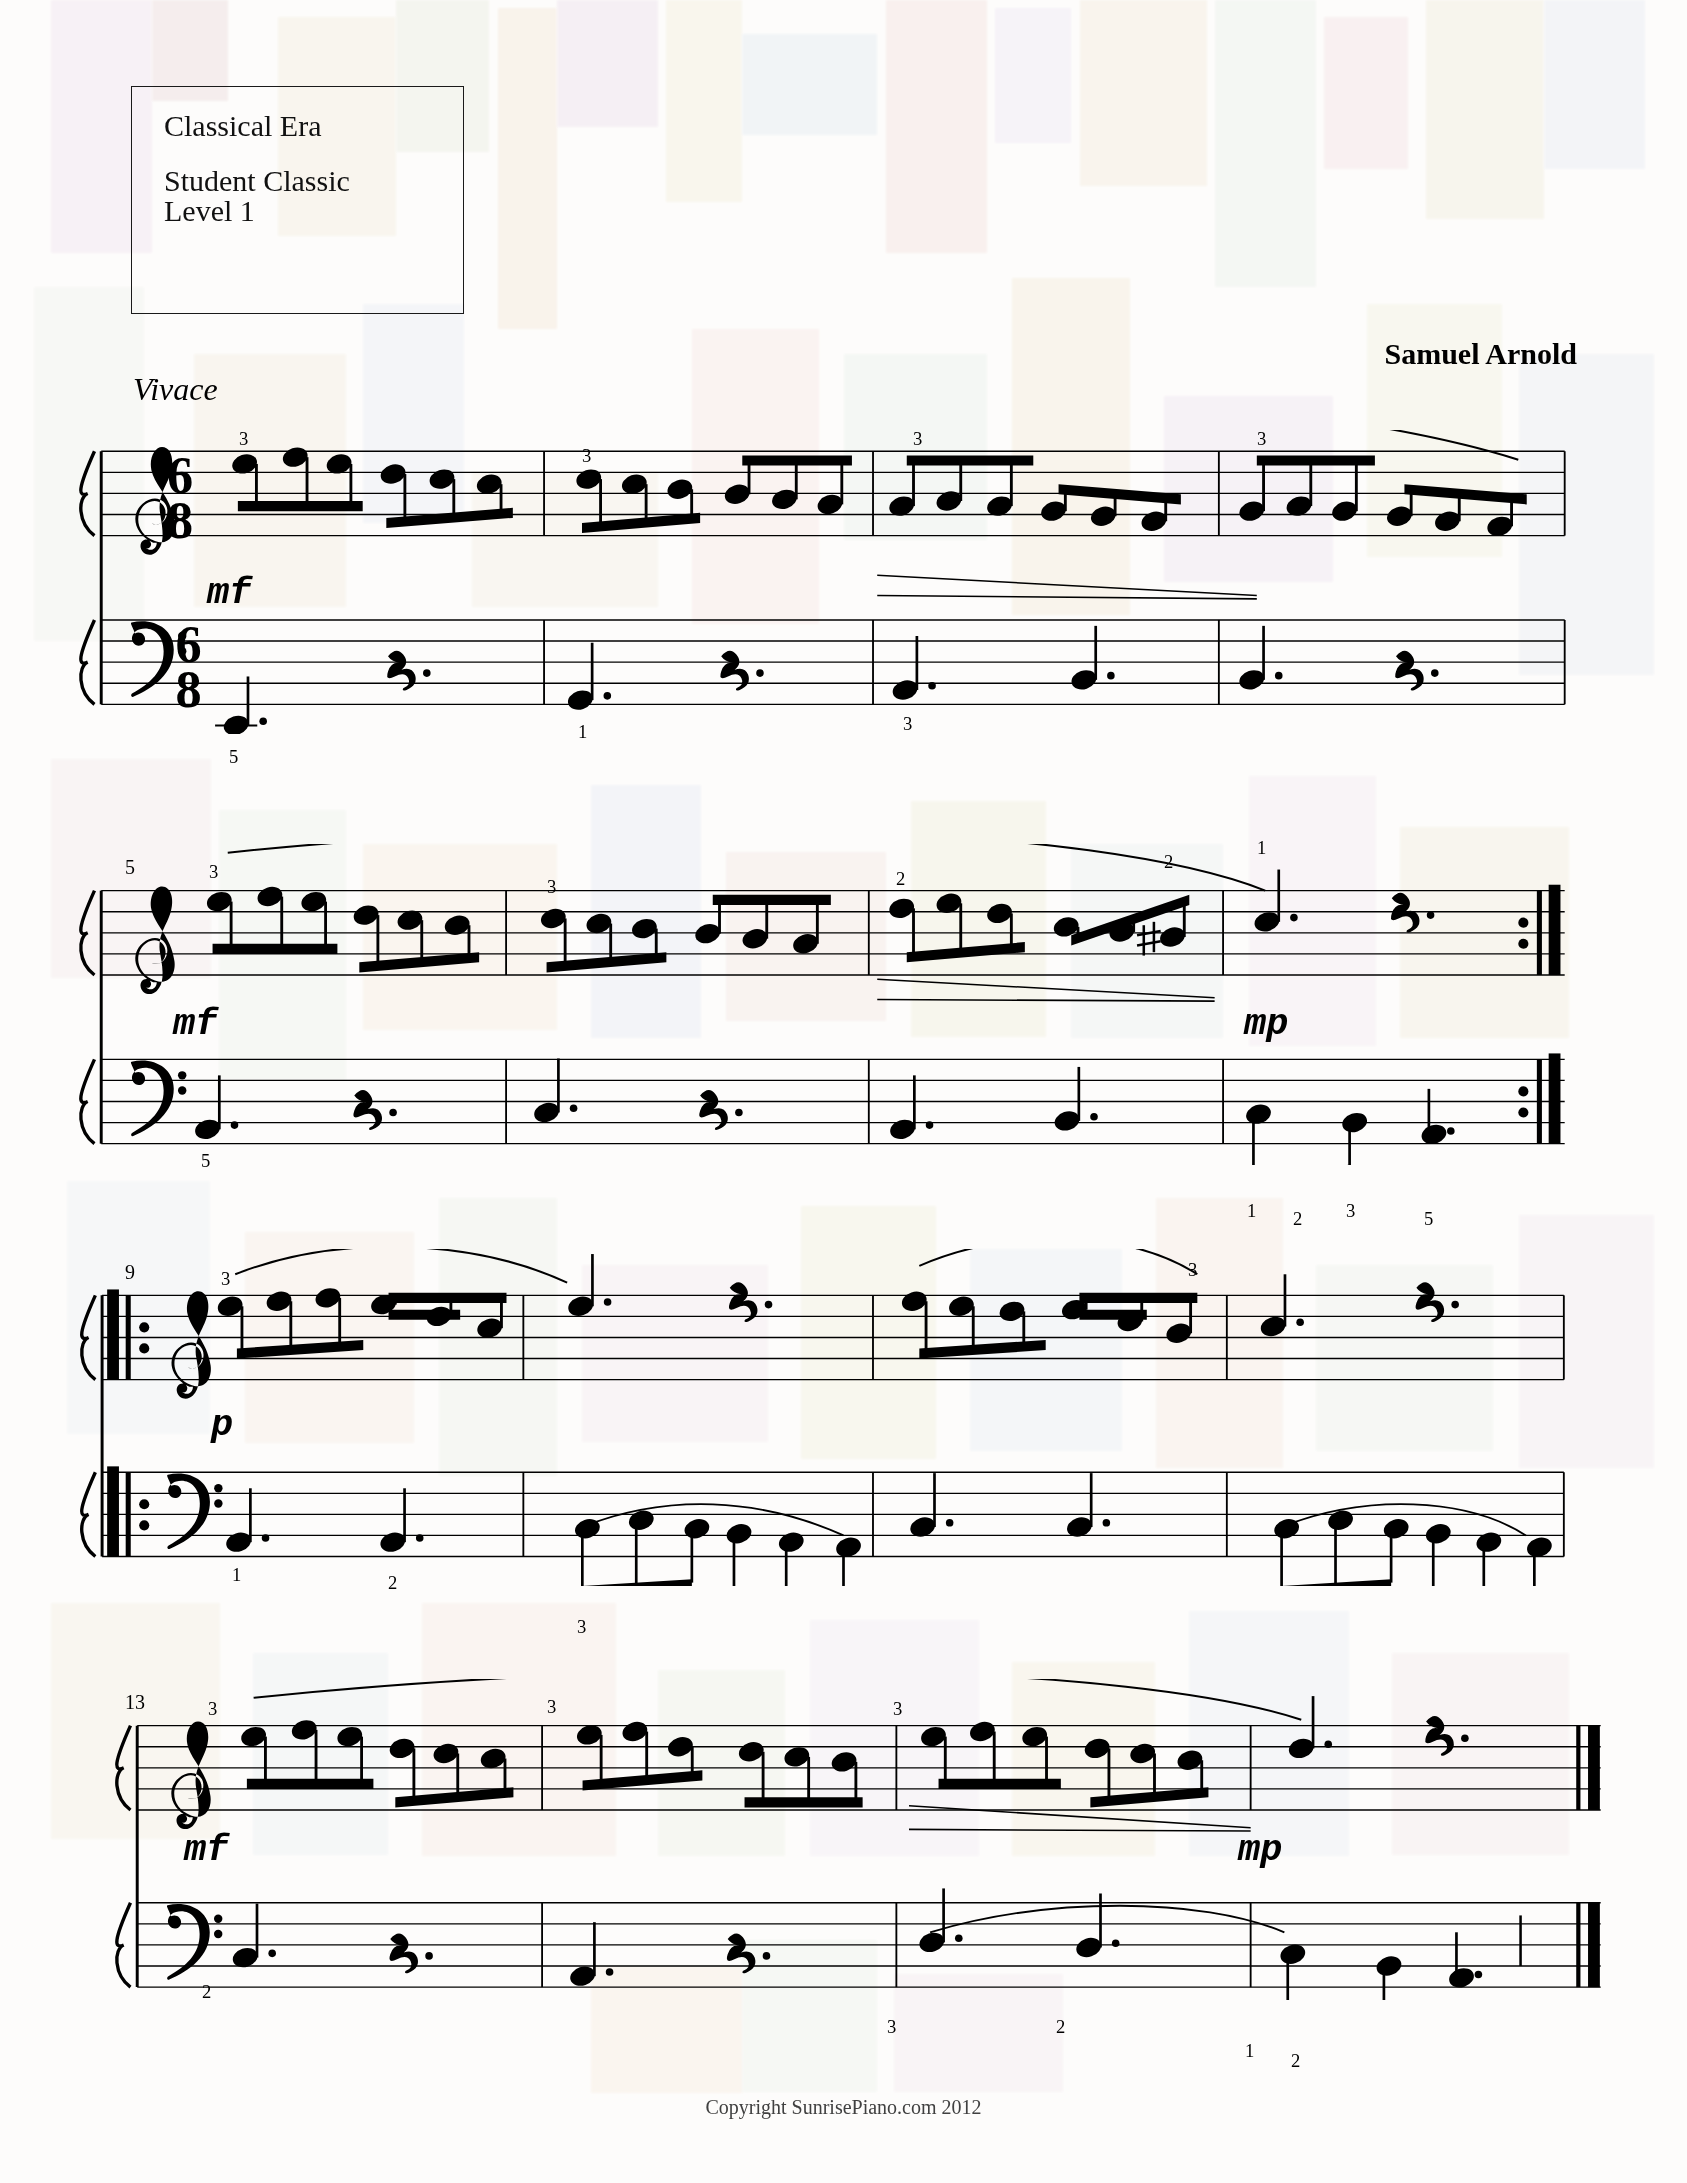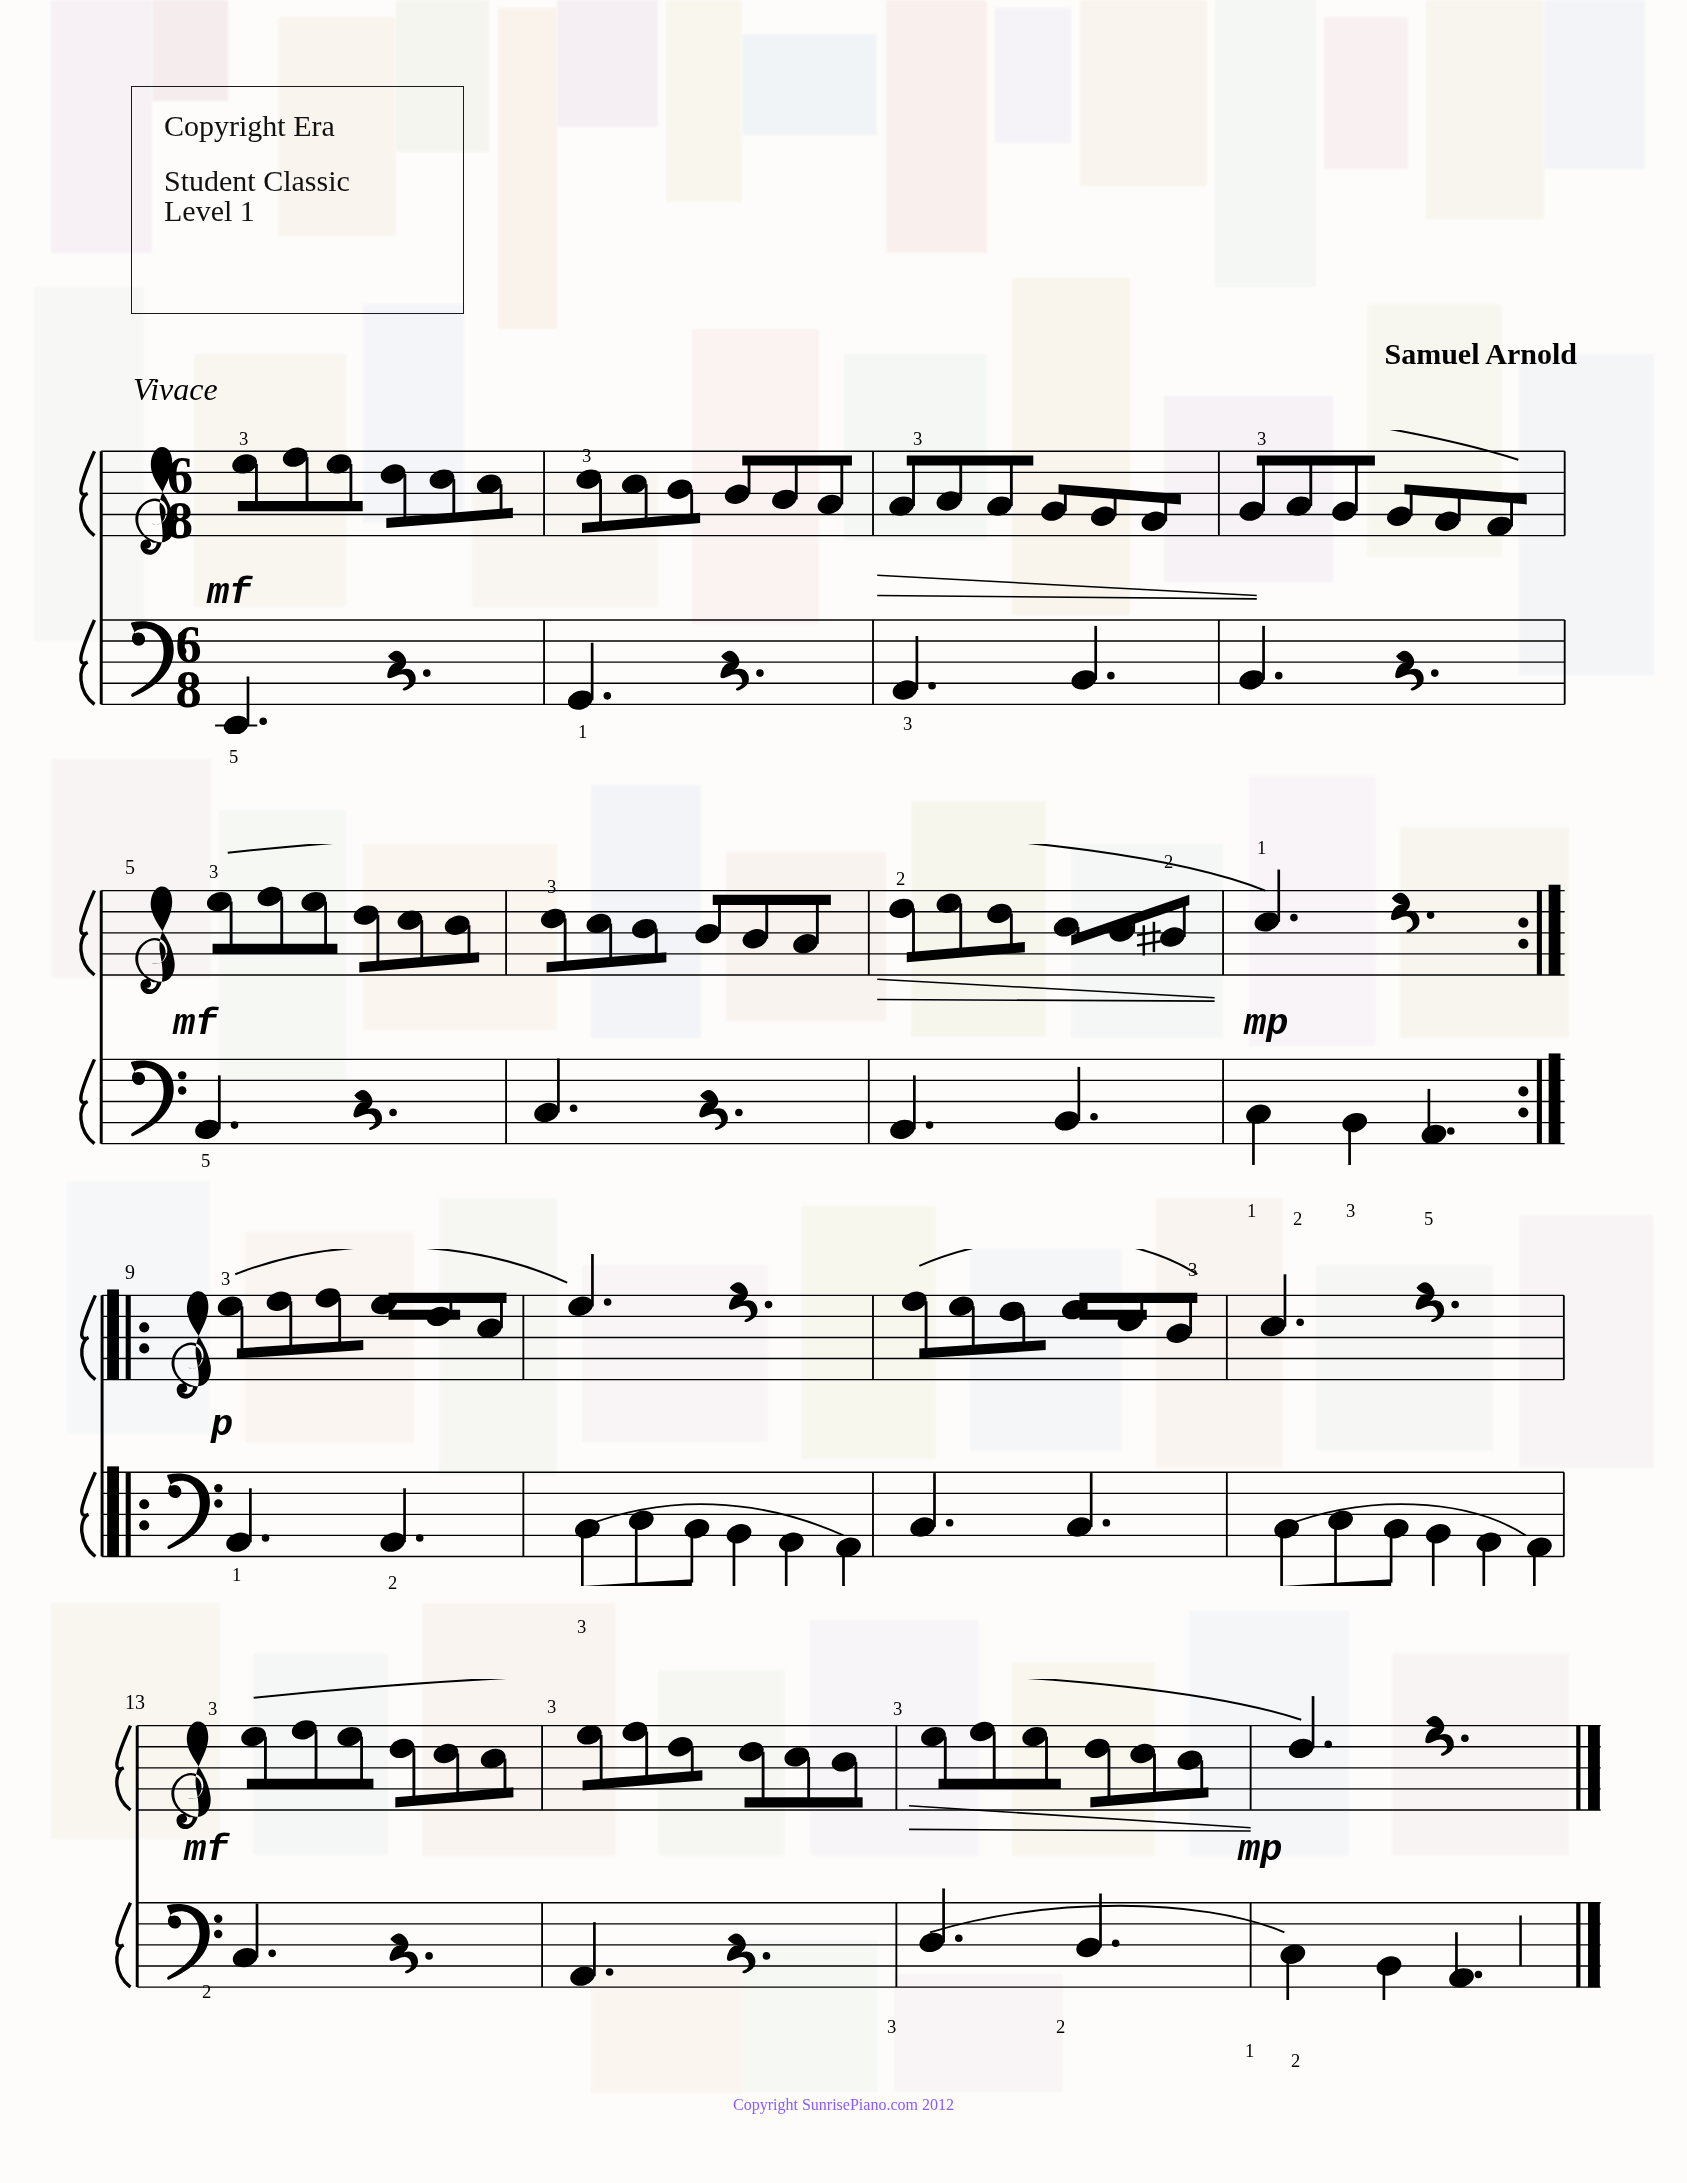--- a/index.html
+++ b/index.html
@@ -75,22 +75,22 @@
     top: 371px;
     font-size: 32px;
     font-style: italic;
     color: #000;
   }
   .copyright {
     position: absolute;
     left: 0; right: 0;
     top: 2096px;
     text-align: center;
-    font-size: 16px;
-    color: #8b5cf6;
+    font-size: 20px;
+    color: #404040;
   }
 
   
   .system {
     position: absolute;
     left: 0;
     width: 1687px;
   }
   .sysnum {
     position: absolute;
@@ -174,21 +174,21 @@
     <div class="blob" style="left:1012px;top:1662px; width:143px; height:194px; background:#f7f2e5;"></div>
     <div class="blob" style="left:1189px;top:1611px; width:160px; height:245px; background:#eff2f6;"></div>
     <div class="blob" style="left:1392px;top:1653px; width:177px; height:202px; background:#f7eff0;"></div>
 
     <div class="blob" style="left:591px; top:1966px; width:152px; height:127px; background:#f9f0e6;"></div>
     <div class="blob" style="left:742px; top:1940px; width:135px; height:152px; background:#f1f5f0;"></div>
     <div class="blob" style="left:894px;top:1974px; width:169px; height:118px; background:#f7eef2;"></div>
   </div>
 
   <div class="info-box">
-    <div class="info-line">Copyright Era</div>
+    <div class="info-line">Classical Era</div>
     <div class="info-line second">Student Classic</div>
     <div class="info-line">Level 1</div>
   </div>
 
 
   <div class="composer">Samuel Arnold</div>
   <div class="tempo">Vivace</div>
 
   <div class="system" style="top:430px;">
     <svg width="1687" height="304" viewBox="0 0 2000 360">

